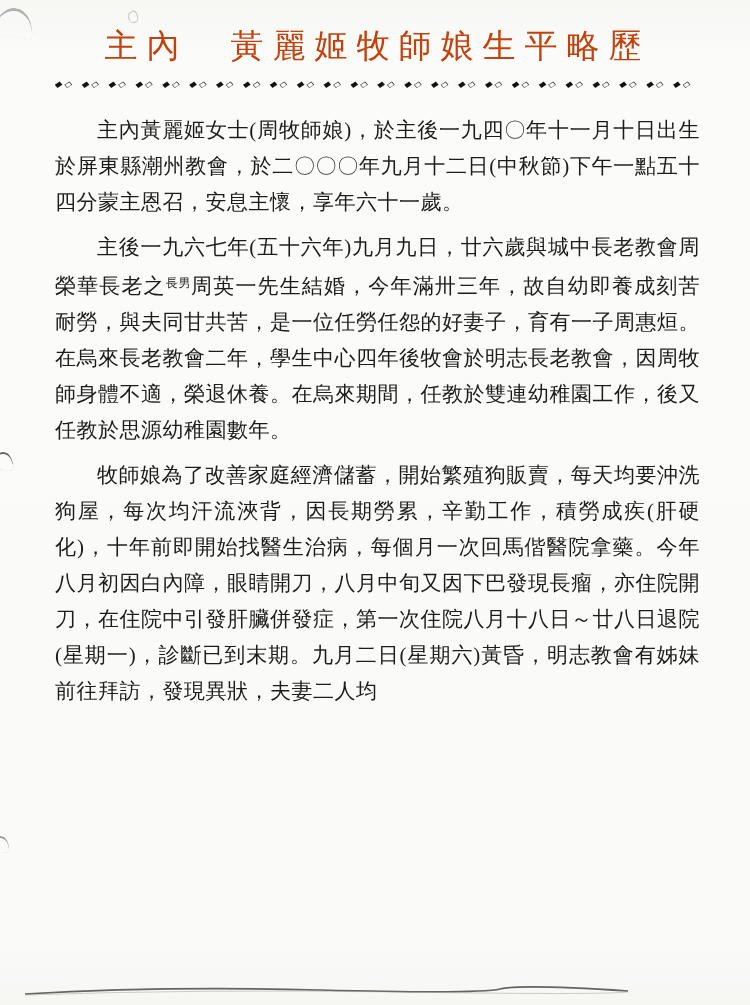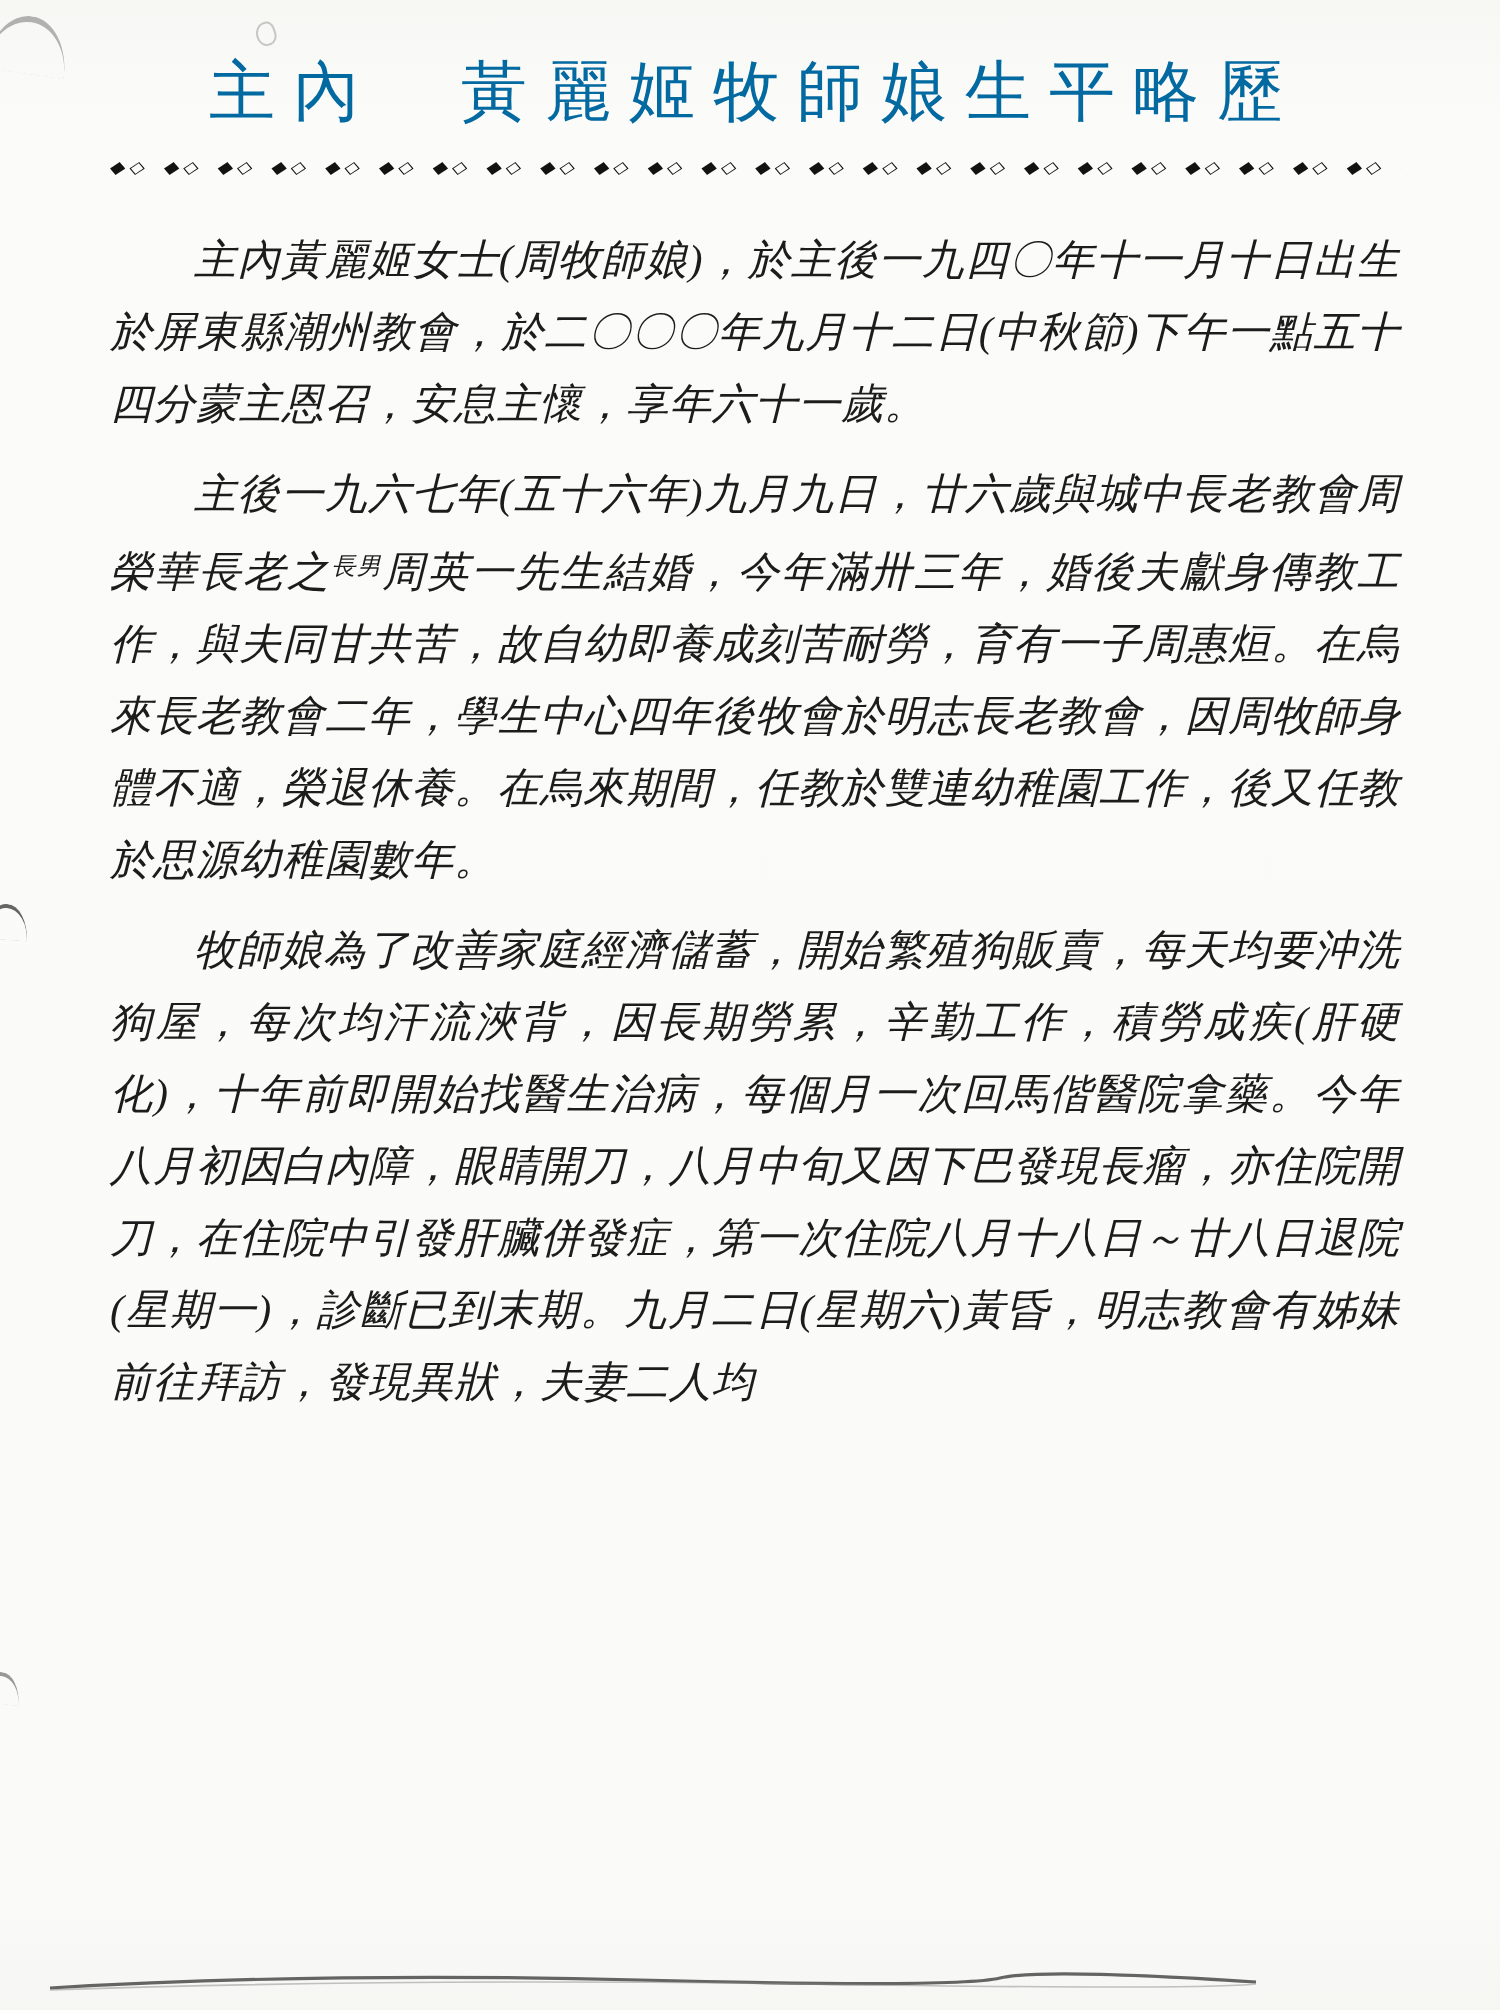--- a/index.html
+++ b/index.html
@@ -9,21 +9,21 @@
     background-image:linear-gradient(180deg,#f7f7f4 0%,#fbfbf9 6%,#fafaf8 94%,#f6f6f3 100%);
     font-family:"Liberation Serif","DejaVu Serif",serif;
     color:#1b1b1b;
   }
   .doc{position:relative;padding:20px 50px 0 55px;}
   .title{
     text-align:center;
     font-size:33px;
     letter-spacing:9px;
     font-weight:500;
-    color:#0369a1;
+    color:#c2410c;
     margin:4px 0 10px 0;
     white-space:nowrap;
   }
   .divider{
     text-align:center;
     font-size:10px;
     letter-spacing:2px;
     word-spacing:3px;
     color:#121212;
     transform:skewX(-18deg) scaleY(0.85);
@@ -32,21 +32,20 @@
     margin:0 0 22px 0;
   }
   .para{
     font-size:21px;
     line-height:36px;
     text-align:justify;
     text-indent:2em;
     letter-spacing:0.5px;
     margin:0 0 9px 0;
     color:#1c1c1c;
-    font-style:italic;
   }
   .sm{
     font-size:12px;
     vertical-align:6px;
     letter-spacing:0;
   }
   
   .artifact{position:absolute;pointer-events:none;}
   .arc-tl{
     left:-6px;top:8px;width:40px;height:26px;
@@ -89,16 +88,16 @@
     <path d="M25,16 Q160,8 320,12 T500,11 T628,13" fill="none" stroke="#4a4a48" stroke-width="1.6" opacity="0.85"></path>
     <path d="M25,17 Q200,11 400,14 T628,14" fill="none" stroke="#8a8a88" stroke-width="0.8" opacity="0.5"></path>
   </svg>
 </div>
 
 <div class="doc">
   <div class="title">主內　黃麗姬牧師娘生平略歷</div>
   <div class="divider">◆◇ ◆◇ ◆◇ ◆◇ ◆◇ ◆◇ ◆◇ ◆◇ ◆◇ ◆◇ ◆◇ ◆◇ ◆◇ ◆◇ ◆◇ ◆◇ ◆◇ ◆◇ ◆◇ ◆◇ ◆◇ ◆◇ ◆◇ ◆◇ ◆◇ ◆◇</div>
   <div id="paragraphs">
       <div class="para"><span>主內黃麗姬女士(周牧師娘)，於主後一九四〇年十一月十日出生於屏東縣潮州教會，於二〇〇〇年九月十二日(中秋節)下午一點五十四分蒙主恩召，安息主懷，享年六十一歲。</span></div>
-      <div class="para"><span>主後一九六七年(五十六年)九月九日，廿六歲與城中長老教會周榮華長老之</span><span class="sm">長男</span><span>周英一先生結婚，今年滿卅三年，婚後夫獻身傳教工作，與夫同甘共苦，故自幼即養成刻苦耐勞，育有一子周惠烜。在烏來長老教會二年，學生中心四年後牧會於明志長老教會，因周牧師身體不適，榮退休養。在烏來期間，任教於雙連幼稚園工作，後又任教於思源幼稚園數年。</span></div>
+      <div class="para"><span>主後一九六七年(五十六年)九月九日，廿六歲與城中長老教會周榮華長老之</span><span class="sm">長男</span><span>周英一先生結婚，今年滿卅三年，故自幼即養成刻苦耐勞，與夫同甘共苦，是一位任勞任怨的好妻子，育有一子周惠烜。在烏來長老教會二年，學生中心四年後牧會於明志長老教會，因周牧師身體不適，榮退休養。在烏來期間，任教於雙連幼稚園工作，後又任教於思源幼稚園數年。</span></div>
       <div class="para"><span>牧師娘為了改善家庭經濟儲蓄，開始繁殖狗販賣，每天均要沖洗狗屋，每次均汗流浹背，因長期勞累，辛勤工作，積勞成疾(肝硬化)，十年前即開始找醫生治病，每個月一次回馬偕醫院拿藥。今年八月初因白內障，眼睛開刀，八月中旬又因下巴發現長瘤，亦住院開刀，在住院中引發肝臟併發症，第一次住院八月十八日～廿八日退院(星期一)，診斷已到末期。九月二日(星期六)黃昏，明志教會有姊妹前往拜訪，發現異狀，夫妻二人均</span></div>
     </div>
 </div>
 
 </body></html>

